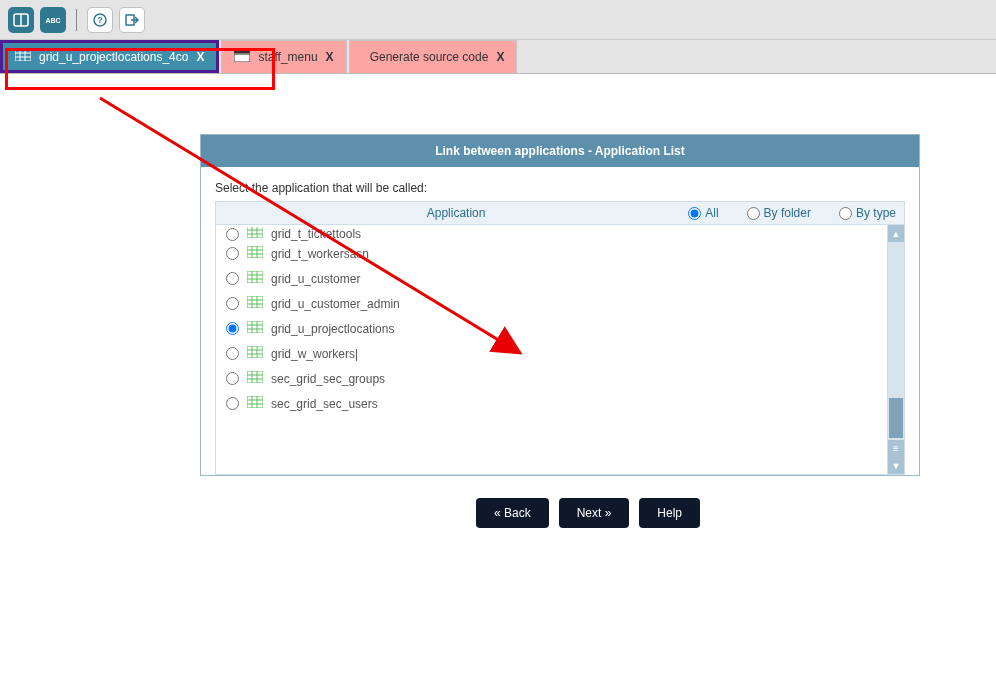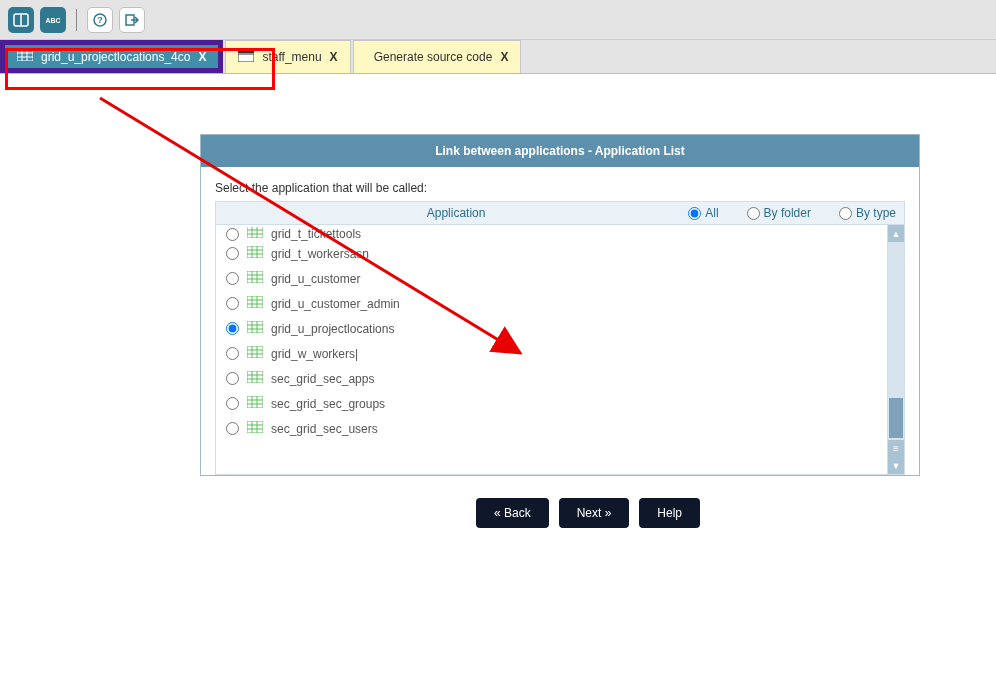--- a/index.html
+++ b/index.html
@@ -4,22 +4,22 @@
 <style>
   *{box-sizing:border-box;margin:0;padding:0;font-family:Arial,Helvetica,sans-serif;}
   body{background:#ffffff;width:996px;height:691px;overflow:hidden;}
   
   .toolbar{height:40px;background:#e4e4e4;border-bottom:1px solid #ccc;display:flex;align-items:center;padding:0 8px;gap:6px;}
   .tb-btn{width:26px;height:26px;background:#30788f;border-radius:5px;display:flex;align-items:center;justify-content:center;color:#fff;font-size:14px;}
   .tb-btn.white{background:#ffffff;color:#30788f;border:1px solid #c0c0c0;}
   .tb-sep{width:1px;height:22px;background:#888;margin:0 4px;}
   
   .tabbar{height:34px;background:#e4e4e4;display:flex;align-items:stretch;border-bottom:1px solid #bbb;}
-  .tab{display:flex;align-items:center;padding:0 12px;background:#fef9c3;border:1px solid #c5c5c5;border-bottom:none;margin-right:2px;font-size:12px;color:#333;cursor:pointer;gap:8px;}
-  .tab.active{background:#3f8faa;color:#fff;border:5px solid #4c1d95;}
+  .tab{display:flex;align-items:center;padding:0 12px;background:#fca5a5;border:1px solid #c5c5c5;border-bottom:none;margin-right:2px;font-size:12px;color:#333;cursor:pointer;gap:8px;}
+  .tab.active{background:#3f8faa;color:#fff;border:3px solid #4c1d95;}
   .tab .tab-icon{width:16px;height:12px;}
   .tab .close{font-weight:bold;color:#333;}
   .tab.active .close{color:#fff;}
   .highlight-red{position:absolute;left:5px;top:48px;width:270px;height:42px;border:3px solid red;pointer-events:none;z-index:10;}
   
   .panel-wrap{padding:60px 20px 0 200px;position:relative;}
   .panel{width:720px;background:#fff;border:1px solid #9fb9c7;}
   .panel-title{background:#5d90ad;color:#fff;font-size:12px;font-weight:bold;text-align:center;padding:9px 0;}
   .panel-body{padding:14px 14px 0 14px;}
   .prompt{font-size:12px;color:#333;margin-bottom:6px;}
@@ -209,31 +209,20 @@
             </div>
             <div class="list-row">
               <input type="radio" name="app" style="">
               <span><svg class="grid-icon" width="16" height="12" viewBox="0 0 16 12">
                   <rect x="0" y="0" width="16" height="12" fill="none" stroke="#5bbf5b" stroke-width="1"></rect>
                   <line x1="0" y1="4" x2="16" y2="4" stroke="#5bbf5b"></line>
                   <line x1="0" y1="8" x2="16" y2="8" stroke="#5bbf5b"></line>
                   <line x1="5" y1="0" x2="5" y2="12" stroke="#5bbf5b"></line>
                   <line x1="10" y1="0" x2="10" y2="12" stroke="#5bbf5b"></line>
                 </svg></span>
-              <span>sec_grid_sec_apps</span>
-            </div>
-            <div class="list-row">
-              <input type="radio" name="app" style="">
-              <span><svg class="grid-icon" width="16" height="12" viewBox="0 0 16 12">
-                  <rect x="0" y="0" width="16" height="12" fill="none" stroke="#5bbf5b" stroke-width="1"></rect>
-                  <line x1="0" y1="4" x2="16" y2="4" stroke="#5bbf5b"></line>
-                  <line x1="0" y1="8" x2="16" y2="8" stroke="#5bbf5b"></line>
-                  <line x1="5" y1="0" x2="5" y2="12" stroke="#5bbf5b"></line>
-                  <line x1="10" y1="0" x2="10" y2="12" stroke="#5bbf5b"></line>
-                </svg></span>
               <span>sec_grid_sec_groups</span>
             </div>
             <div class="list-row">
               <input type="radio" name="app" style="">
               <span><svg class="grid-icon" width="16" height="12" viewBox="0 0 16 12">
                   <rect x="0" y="0" width="16" height="12" fill="none" stroke="#5bbf5b" stroke-width="1"></rect>
                   <line x1="0" y1="4" x2="16" y2="4" stroke="#5bbf5b"></line>
                   <line x1="0" y1="8" x2="16" y2="8" stroke="#5bbf5b"></line>
                   <line x1="5" y1="0" x2="5" y2="12" stroke="#5bbf5b"></line>
                   <line x1="10" y1="0" x2="10" y2="12" stroke="#5bbf5b"></line>

